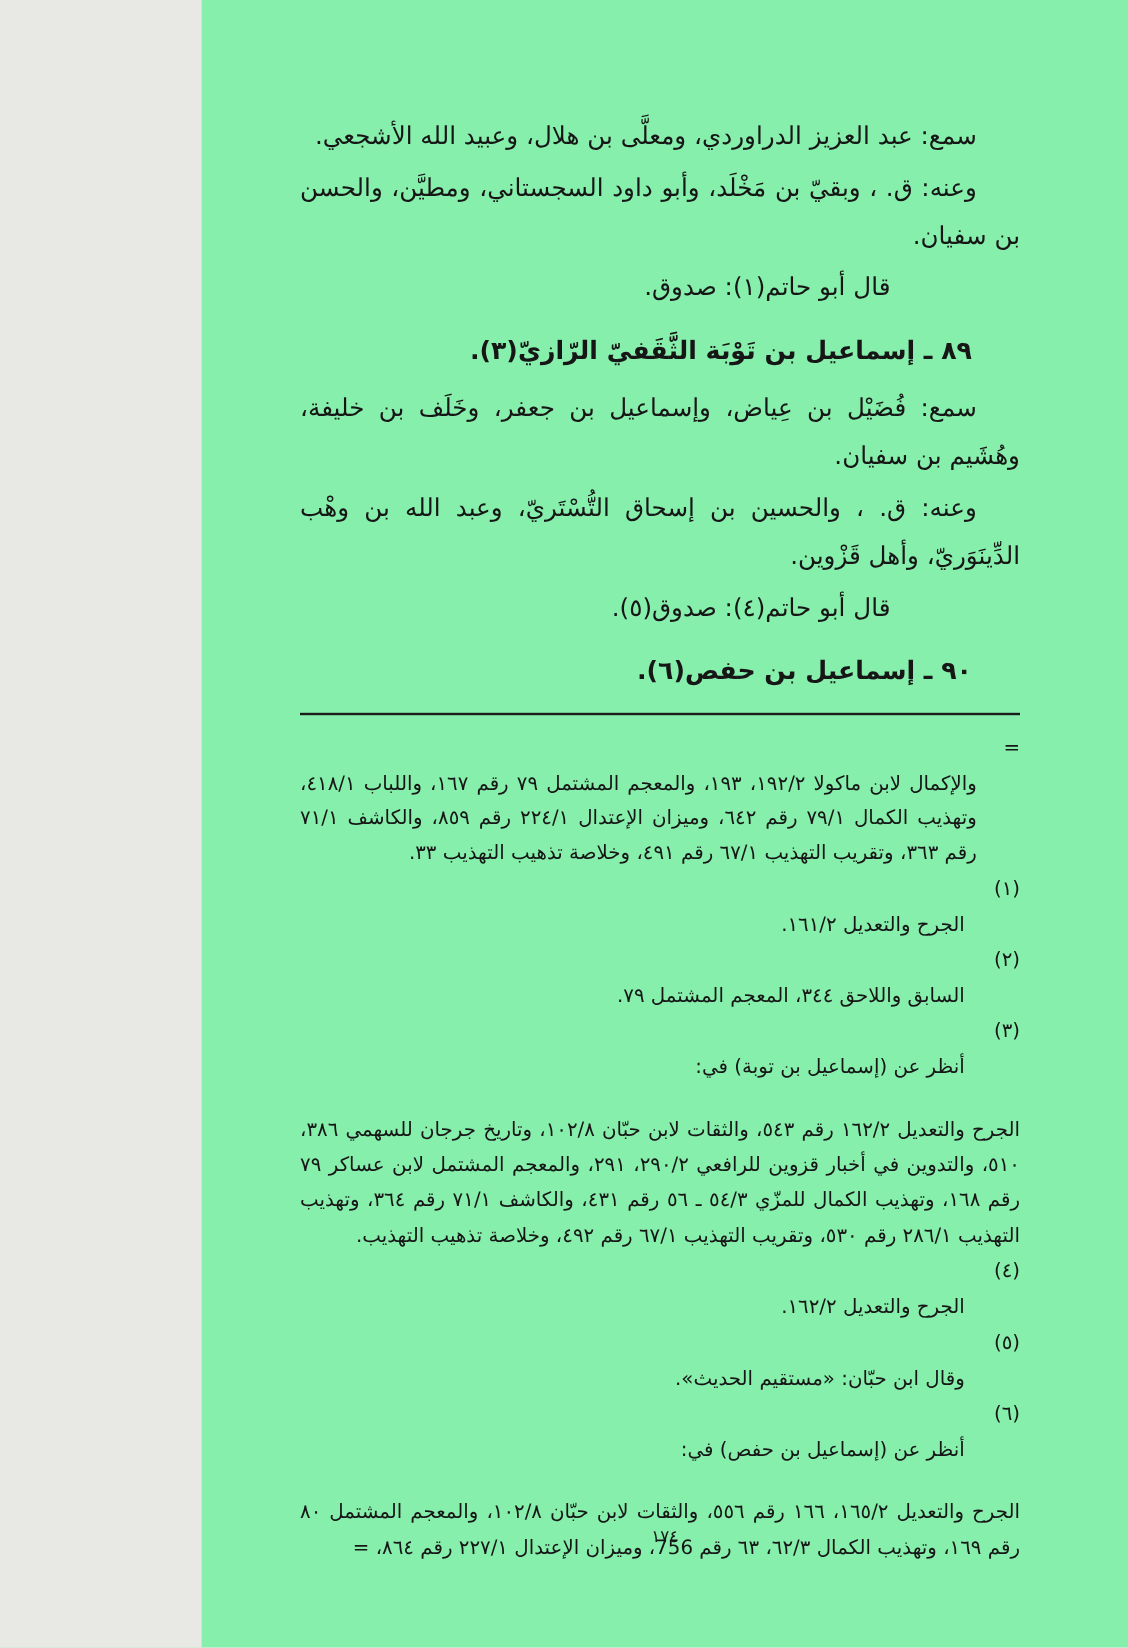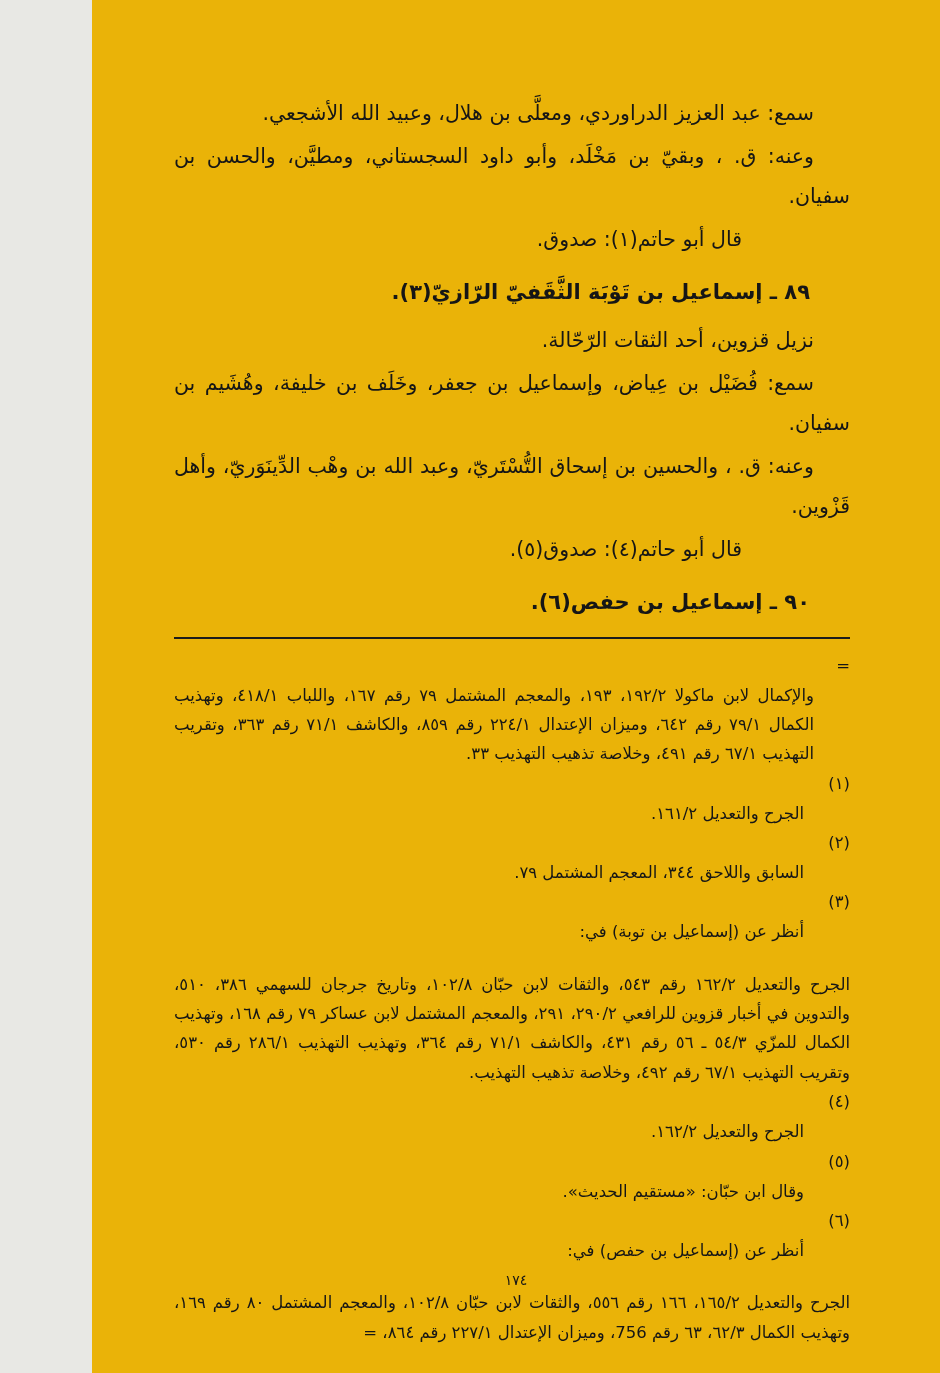--- a/index.html
+++ b/index.html
@@ -2,23 +2,23 @@
 <html lang="ar" dir="rtl"><head>
 <meta charset="utf-8">
 <style>
   * { margin: 0; padding: 0; box-sizing: border-box; }
   html, body { background: #e8e8e4; }
   body {
     width: 940px;
     font-family: "DejaVu Sans", sans-serif;
   }
   .page {
-    width: 848px;
+    width: 772px;
     height: 1373px;
-    background: #eab308;
+    background: #86efac;
     color: #161616;
     position: relative;
     overflow: hidden;
     direction: rtl;
   }
   
   .content {
     padding: 94px 90px 0 82px;
     font-size: 20.5px;
     line-height: 1.95;
@@ -71,21 +71,20 @@
 </head>
 <body>
 
 <div class="page">
 
   <main class="content">
     <p class="para indent">سمع: عبد العزيز الدراوردي، ومعلَّى بن هلال، وعبيد الله الأشجعي.</p>
     <p class="para indent">وعنه: ق. ، وبقيّ بن مَخْلَد، وأبو داود السجستاني، ومطيَّن، والحسن بن سفيان.</p>
     <p class="para deep">قال أبو حاتم(١): صدوق.</p>
     <h2 class="para heading">٨٩ ـ إسماعيل بن تَوْبَة الثَّقَفيّ الرّازيّ(٣).</h2>
-    <p class="para indent">نزيل قزوين، أحد الثقات الرّحّالة.</p>
     <p class="para indent">سمع: فُضَيْل بن عِياض، وإسماعيل بن جعفر، وخَلَف بن خليفة، وهُشَيم بن سفيان.</p>
     <p class="para indent">وعنه: ق. ، والحسين بن إسحاق التُّسْتَريّ، وعبد الله بن وهْب الدِّينَوَريّ، وأهل قَزْوين.</p>
     <p class="para deep">قال أبو حاتم(٤): صدوق(٥).</p>
     <h2 class="para heading">٩٠ ـ إسماعيل بن حفص(٦).</h2>
   </main>
 
   <hr class="sep">
 
   <section class="footnotes">
 

